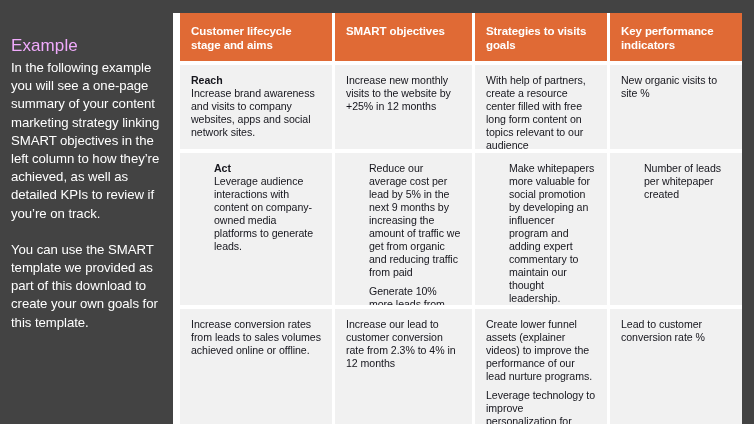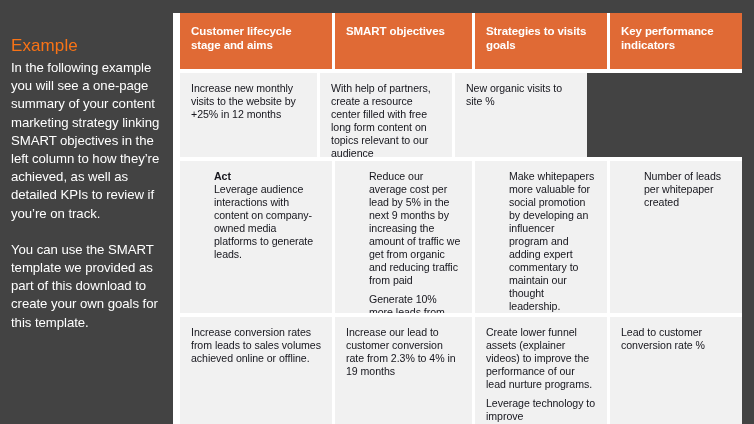--- a/index.html
+++ b/index.html
@@ -28,21 +28,21 @@
     position: absolute;
     left: 0;
     top: 0;
     width: 173px;
     height: 424px;
     background: #434343;
     box-sizing: border-box;
     padding: 36px 12px 0 11px;
   }
   #sidebar-title {
-    color: #f97316;
+    color: #f0abfc;
     font-size: 17px;
     line-height: 20px;
     font-weight: 400;
     margin: 0 0 3px 0;
     letter-spacing: 0.1px;
   }
   .sidebar-para {
     color: #ffffff;
     font-size: 13.2px;
     line-height: 18.2px;
@@ -79,21 +79,21 @@
   .col-0 { width: 155px; }
   .col-1 { width: 140px; }
   .col-2 { width: 135px; }
   .col-3 { width: 132px; }
 
   
   #header-row .cell {
     background: #e06a35;
     padding-top: 11px;
     padding-bottom: 11px;
-    height: 56px;
+    height: 48px;
   }
   .header-text {
     color: #ffffff;
     font-size: 11.5px;
     line-height: 14px;
     font-weight: bold;
     letter-spacing: -0.1px;
   }
 
   
@@ -175,20 +175,24 @@
       </div>
       <div class="cell col-2">
         <div class="header-text">Strategies to visits goals</div>
       </div>
       <div class="cell col-3">
         <div class="header-text">Key performance indicators</div>
       </div>
     </div>
 
     <div class="table-row body-row row-reach">
+      <div class="cell col-0">
+        <div class="cell-title">Reach</div>
+        <div class="cell-text">Increase brand awareness and visits to company websites, apps and social network sites.</div>
+      </div>
       <div class="cell col-1">
         <div class="cell-text">Increase new monthly visits to the website by +25% in 12 months</div>
       </div>
       <div class="cell col-2">
         <div class="cell-text">With help of partners, create a resource center filled with free long form content on topics relevant to our audience</div>
       </div>
       <div class="cell col-3">
         <div class="cell-text">New organic visits to site %</div>
       </div>
     </div>
@@ -209,21 +213,21 @@
       <div class="cell col-3">
         <div class="cell-text">Number of leads per whitepaper created</div>
       </div>
     </div>
 
     <div class="table-row body-row row-convert">
       <div class="cell col-0">
         <div class="cell-text">Increase conversion rates from leads to sales volumes achieved online or offline.</div>
       </div>
       <div class="cell col-1">
-        <div class="cell-text">Increase our lead to customer conversion rate from 2.3% to 4% in 19 months</div>
+        <div class="cell-text">Increase our lead to customer conversion rate from 2.3% to 4% in 12 months</div>
       </div>
       <div class="cell col-2">
         <div class="cell-text">Create lower funnel assets (explainer videos) to improve the performance of our lead nurture programs.</div>
         <div class="cell-text">Leverage technology to improve personalization for returning leads.</div>
       </div>
       <div class="cell col-3">
         <div class="cell-text">Lead to customer conversion rate %</div>
       </div>
     </div>
 

